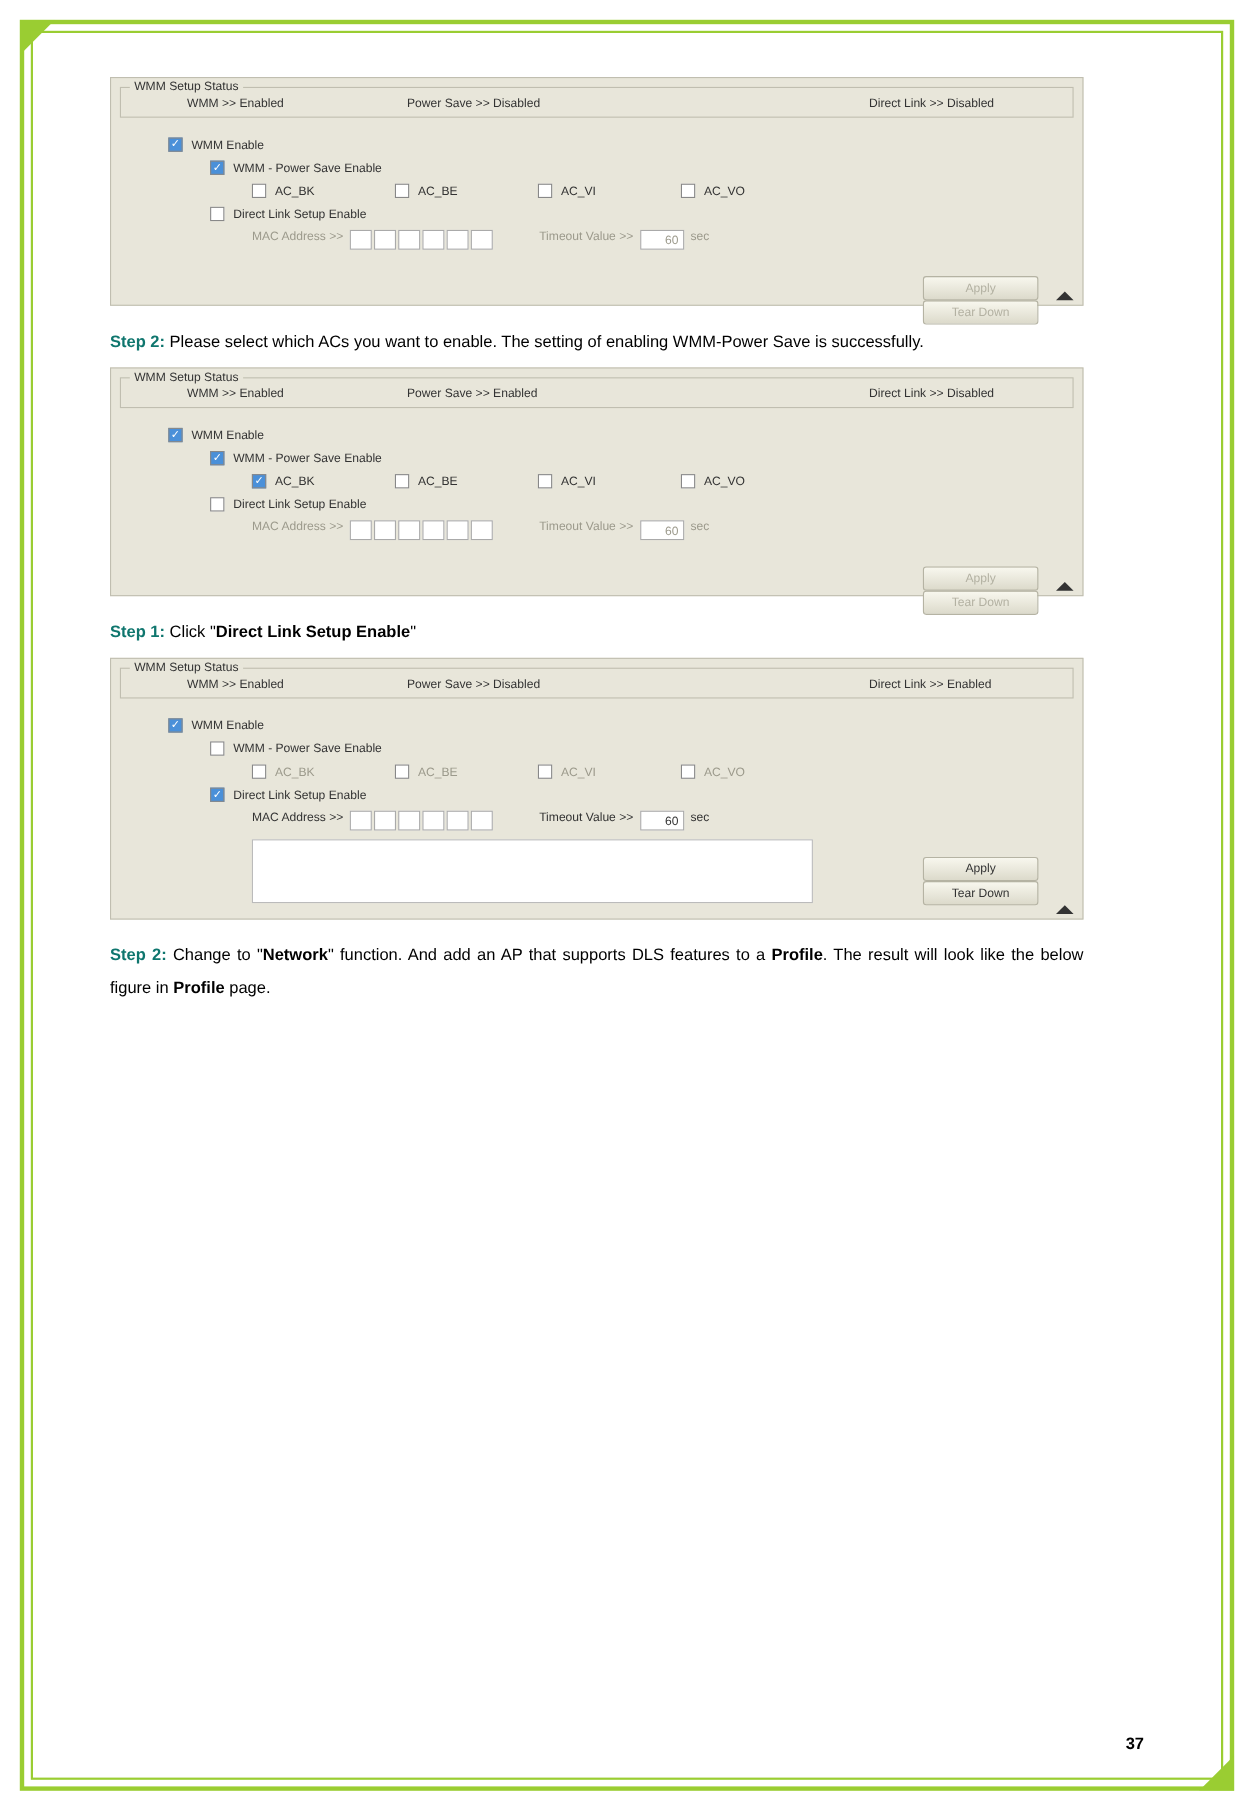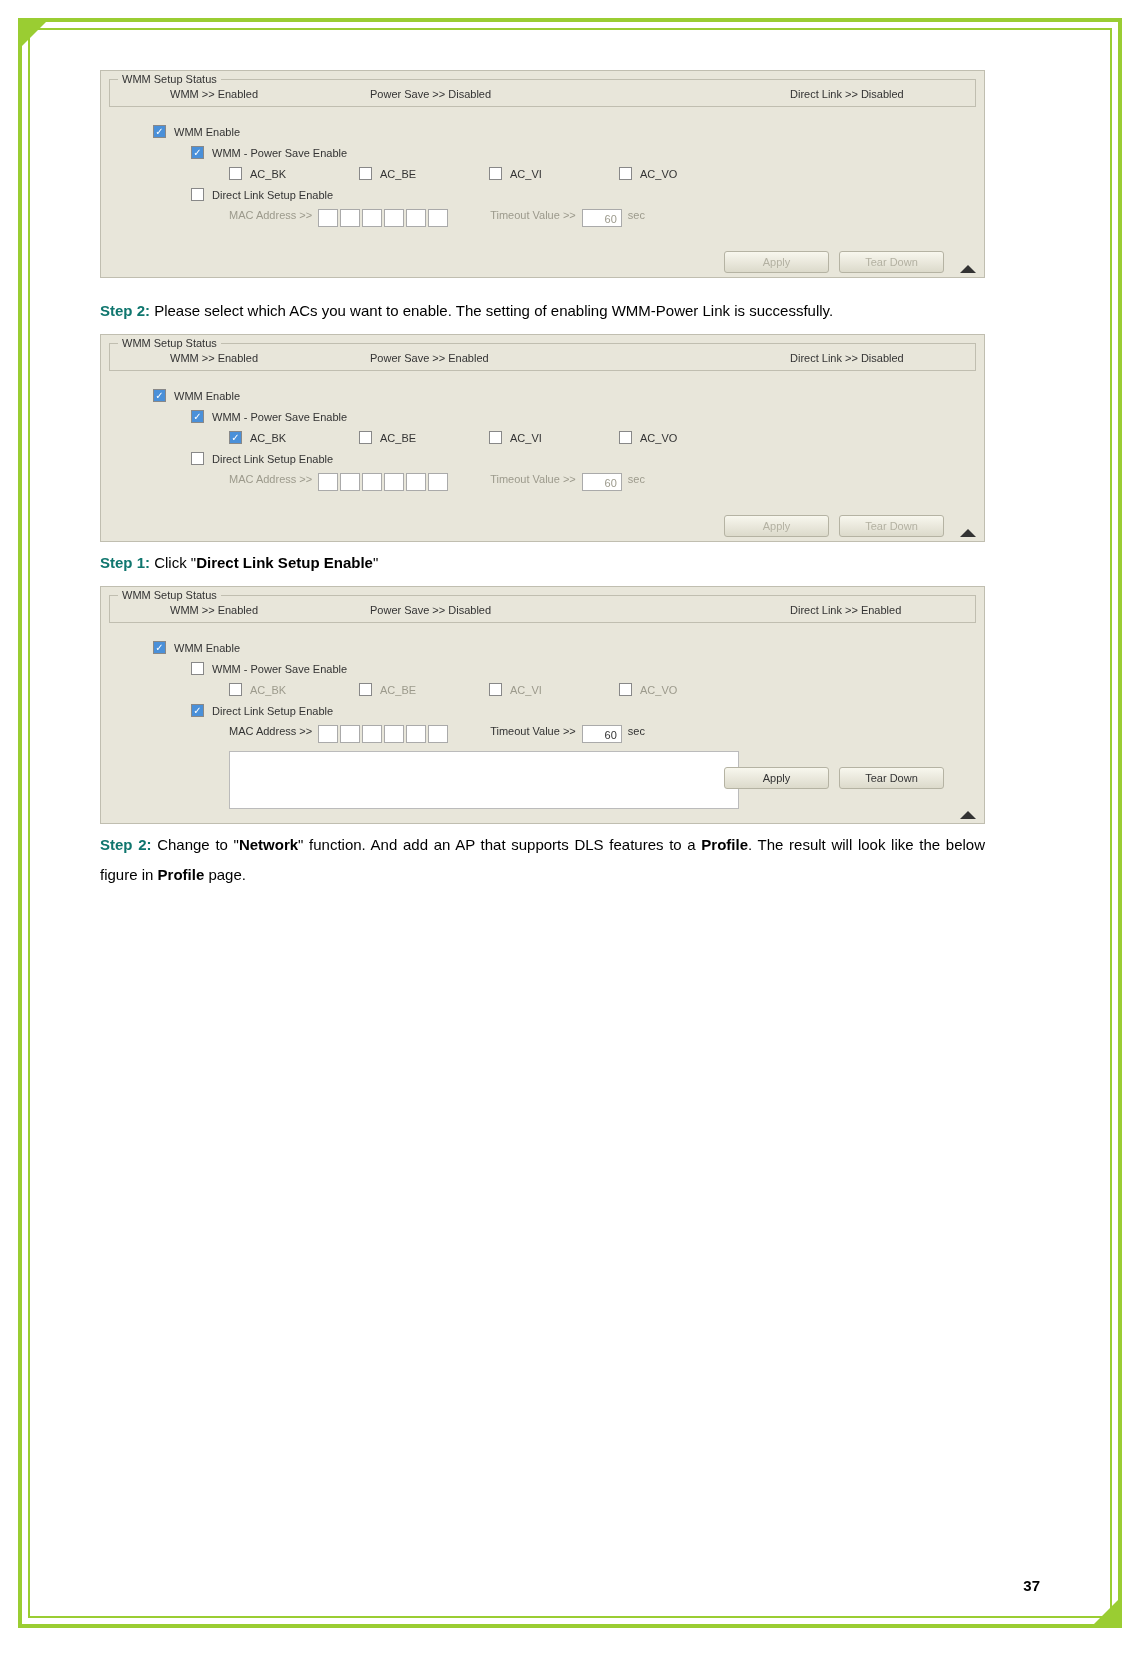--- a/index.html
+++ b/index.html
@@ -32,21 +32,21 @@
   }
   .corner-tl { top: -4px; left: -4px; clip-path: polygon(0 0, 100% 0, 0 100%); }
   .corner-br { bottom: -4px; right: -4px; clip-path: polygon(100% 100%, 100% 0, 0 100%); }
 
   .panel {
     background: #e8e6da;
     border: 1px solid #c0beb0;
     width: 885px;
     font-size: 11px;
     color: #333;
-    margin-bottom: 6px;
+    margin-bottom: 18px;
     position: relative;
     font-family: Verdana, Arial, sans-serif;
   }
   .fieldset {
     border: 1px solid #c0beb0;
     margin: 8px 8px 2px 8px;
     position: relative;
     padding: 8px 0 6px 0;
   }
   .fieldset-label {
@@ -100,22 +100,22 @@
     width: 20px; height: 18px; border: 1px solid #aaa; background: #fff; margin-right: 2px;
   }
   .timeout-label { margin-left: 40px; margin-right: 6px; }
   .timeout-box { width: 40px; height: 18px; border: 1px solid #aaa; background: #fff; text-align: right; padding-right: 4px; line-height:18px; color: #9c9a8c;}
   .sec-label { margin-left: 6px; }
   .button-col {
     position: absolute;
     right: 40px;
     top: 142px;
     display: flex;
-    flex-direction: row;
-    gap: 10px;
+    flex-direction: column;
+    gap: 0;
   }
   .btn {
     width: 105px;
     height: 22px;
     background: linear-gradient(#f8f7ee, #dcdacb);
     border: 1px solid #b5b3a3;
     border-radius: 3px;
     text-align: center;
     line-height: 20px;
     font-size: 11px;
@@ -221,21 +221,21 @@
         </div>
         <div class="button-col">
           <div class="btn">Apply</div>
           <div class="btn">Tear Down</div>
         </div>
       </div>
       <div class="tri-up"></div>
     </div>
 
     <div class="step-text">
-      <span class="step-label">Step 2: </span><span>Please select which ACs you want to enable. The setting of enabling WMM-Power Link is successfully.</span>
+      <span class="step-label">Step 2: </span><span>Please select which ACs you want to enable. The setting of enabling WMM-Power Save is successfully.</span>
     </div>
 
     <div class="panel">
       <div class="fieldset">
         <div class="fieldset-label">WMM Setup Status</div>
         <div class="status-row">
           <div class="status-col1">WMM &gt;&gt; Enabled</div>
           <div class="status-col2">Power Save &gt;&gt; Enabled</div>
           <div class="status-col3">Direct Link &gt;&gt; Disabled</div>
         </div>

